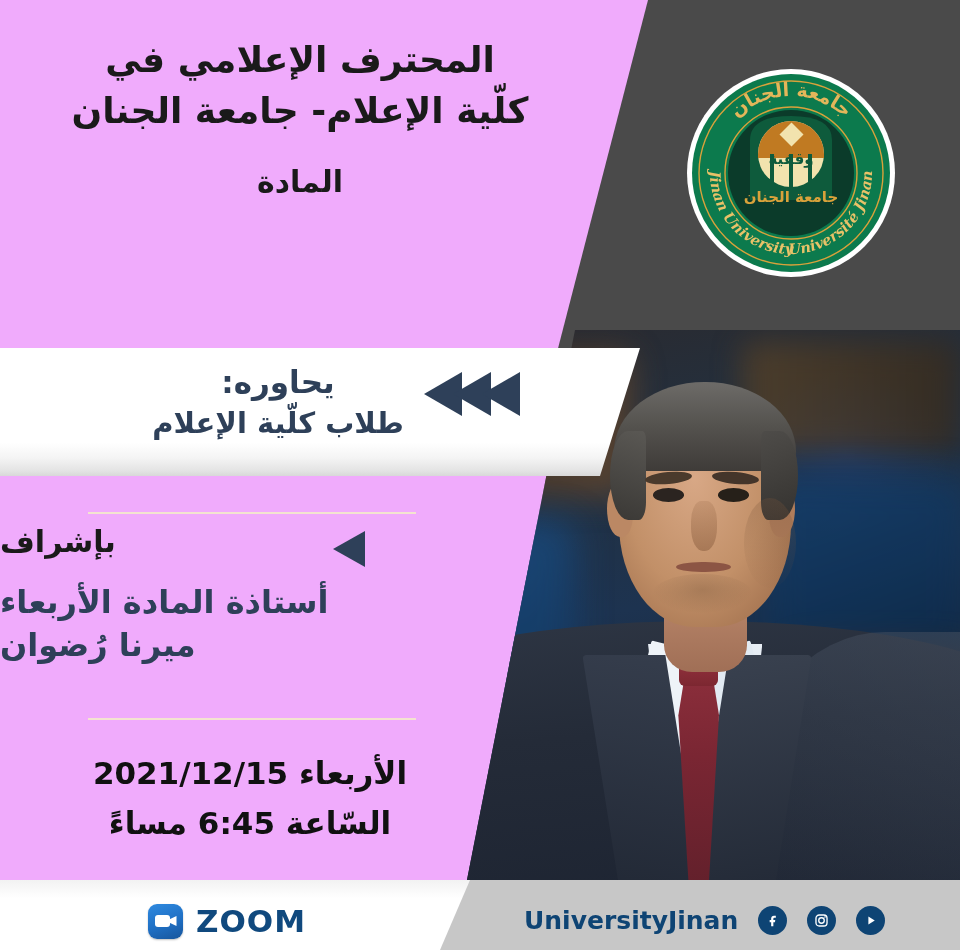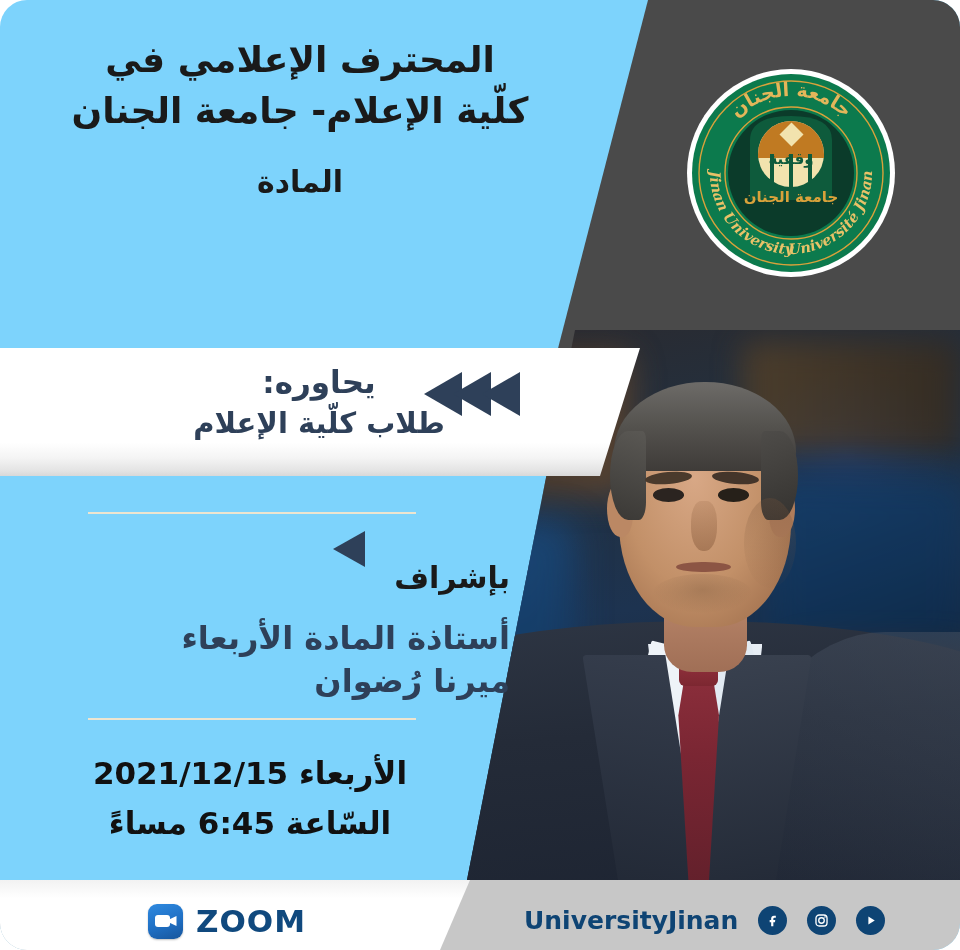--- a/index.html
+++ b/index.html
@@ -2,22 +2,21 @@
 <html><head>
 <meta charset="utf-8">
 <style>
   html,body{margin:0;padding:0;background:#ffffff;}
   body{font-family:"DejaVu Sans","Liberation Sans",sans-serif;}
 
   #poster{
     position:relative;
     width:960px;height:950px;
     overflow:hidden;
-    background:#7dd3fc;
-    border-radius:27px;
+    background:#f0abfc;
   }
 
   
   .layer{position:absolute;top:0;left:0;width:960px;height:950px;}
 
   .dark-panel{
     background:#4A4A4A;
     clip-path:polygon(648px 0px, 960px 0px, 960px 360px, 555px 360px);
   }
 
@@ -150,21 +149,21 @@
   }
   .t-host{
     color:#1A1A1A;font-weight:bold;font-size:30px;margin-top:28px;
   }
   .t-guest{
     color:#2E4059;font-weight:bold;font-size:42px;margin-top:34px;
   }
 
   .band-text{
     position:absolute;left:0;top:362px;width:556px;
-    text-align:center;direction:rtl;padding-left:41px;
+    text-align:center;direction:rtl;
   }
   .b-line1{color:#2E4059;font-weight:bold;font-size:31px;line-height:1.3;}
   .b-line2{color:#2E4059;font-weight:bold;font-size:29px;line-height:1.45;}
 
   .arrows-triple{
     position:absolute;left:424px;top:372px;
     width:96px;height:44px;
   }
   .tri{
     position:absolute;top:0;width:38px;height:44px;
@@ -176,22 +175,22 @@
   .tri.c{left:58px;}
 
   .rule{
     position:absolute;left:88px;width:328px;height:2px;
     background:#F3E6CE;opacity:.95;
   }
   .rule.top{top:512px;}
   .rule.bottom{top:718px;}
 
   .sup-block{
-    position:absolute;left:10px;top:524px;width:500px;
-    text-align:right;direction:rtl;margin-top:36px;
+    position:absolute;left:0;top:524px;width:500px;
+    text-align:left;direction:rtl;
   }
   .sup-head{color:#1A1A1A;font-weight:bold;font-size:30px;}
   .sup-name1{color:#2E4059;font-weight:bold;font-size:32px;margin-top:22px;line-height:1.35;}
   .sup-name2{color:#2E4059;font-weight:bold;font-size:32px;line-height:1.35;}
 
   .arrow-single{
     position:absolute;left:333px;top:531px;
     width:32px;height:36px;background:#2E4059;
     clip-path:polygon(100% 0%, 100% 100%, 0% 50%);
   }

